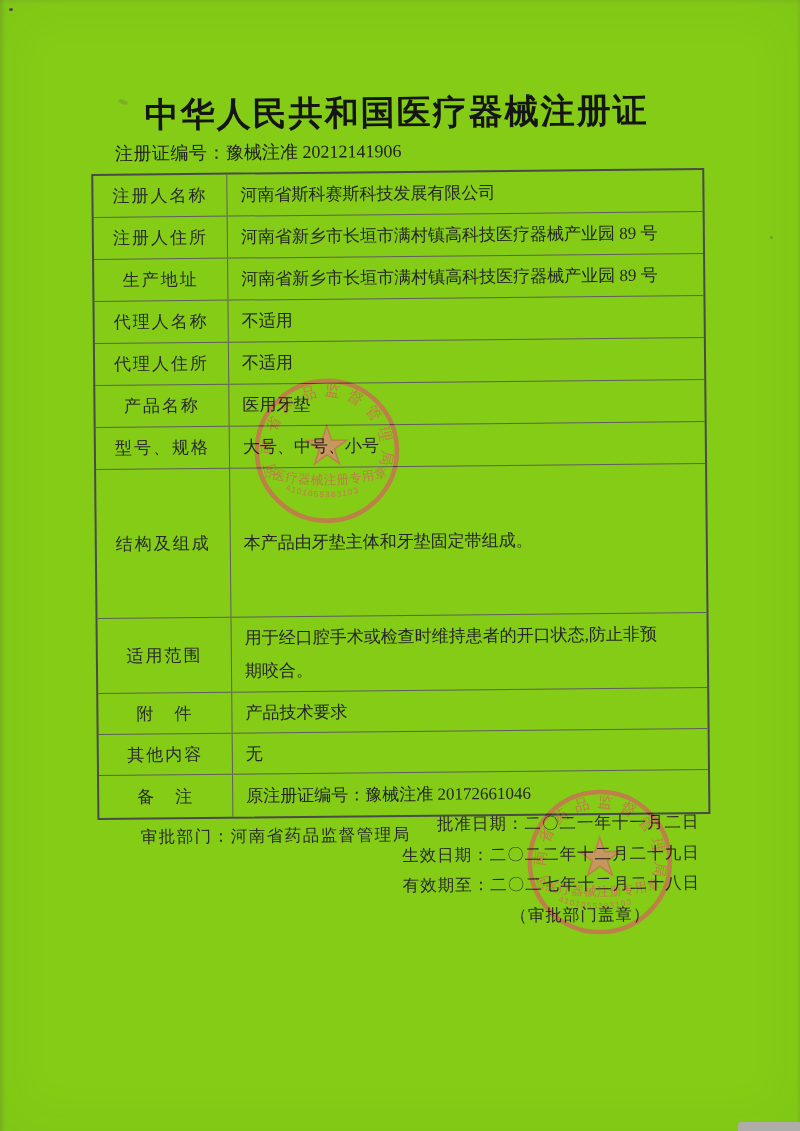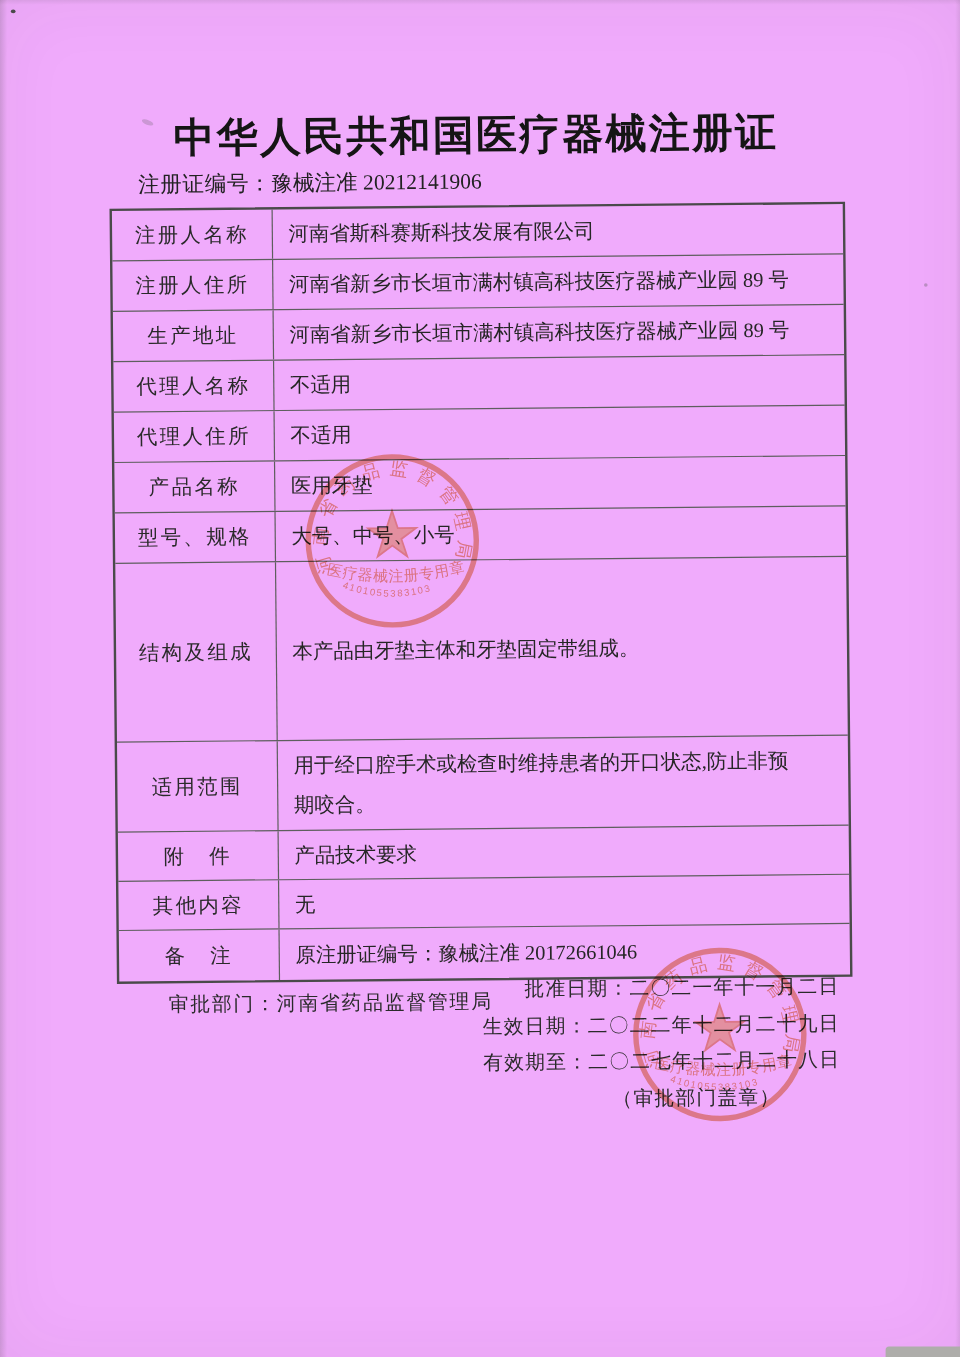--- a/index.html
+++ b/index.html
@@ -1,18 +1,18 @@
 <!DOCTYPE html>
 <html><head>
 <meta charset="utf-8">
 <style>
   html,body{margin:0;padding:0;background:#e8e8e6;}
   .page{
     position:relative;width:800px;height:1131px;margin:0 auto;
-    background:#f0abfc;overflow:hidden;
+    background:#84cc16;overflow:hidden;
     font-family:"Liberation Serif","DejaVu Serif",serif;color:#242424;
     box-shadow:inset 0 0 60px rgba(60,55,45,.05);
   }
   .sheet{position:absolute;inset:0;transform:rotate(-0.55deg);transform-origin:400px 460px;}
   .title{
     position:absolute;top:90px;left:0;width:800px;text-align:center;
     font-family:"Liberation Sans","DejaVu Sans",sans-serif;
     font-weight:700;font-size:34px;letter-spacing:2px;color:#151515;
   }
   .certline{position:absolute;top:139px;left:118px;font-size:18px;letter-spacing:.5px;color:#222;}

